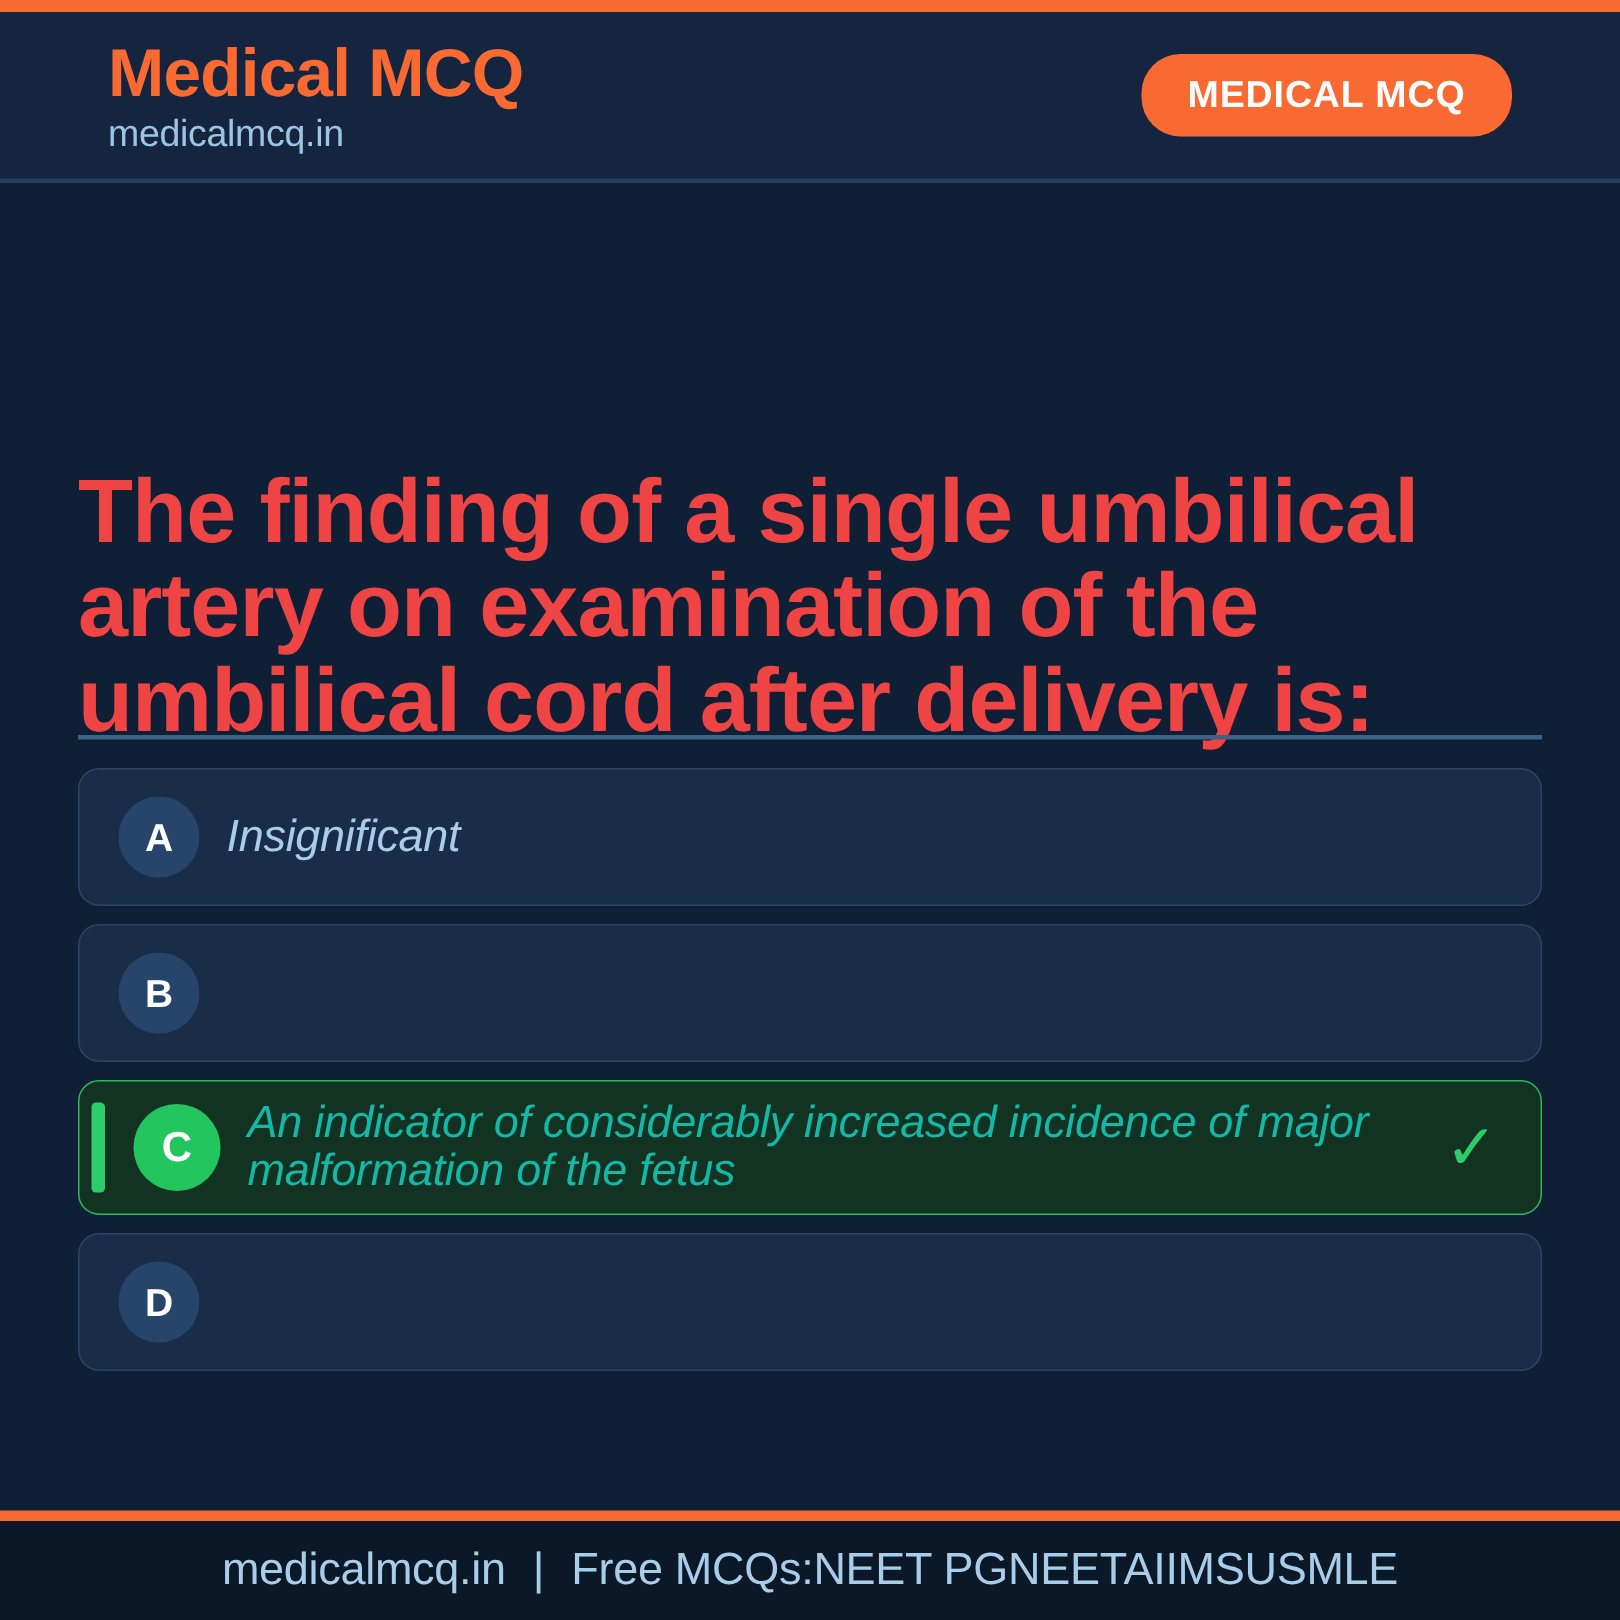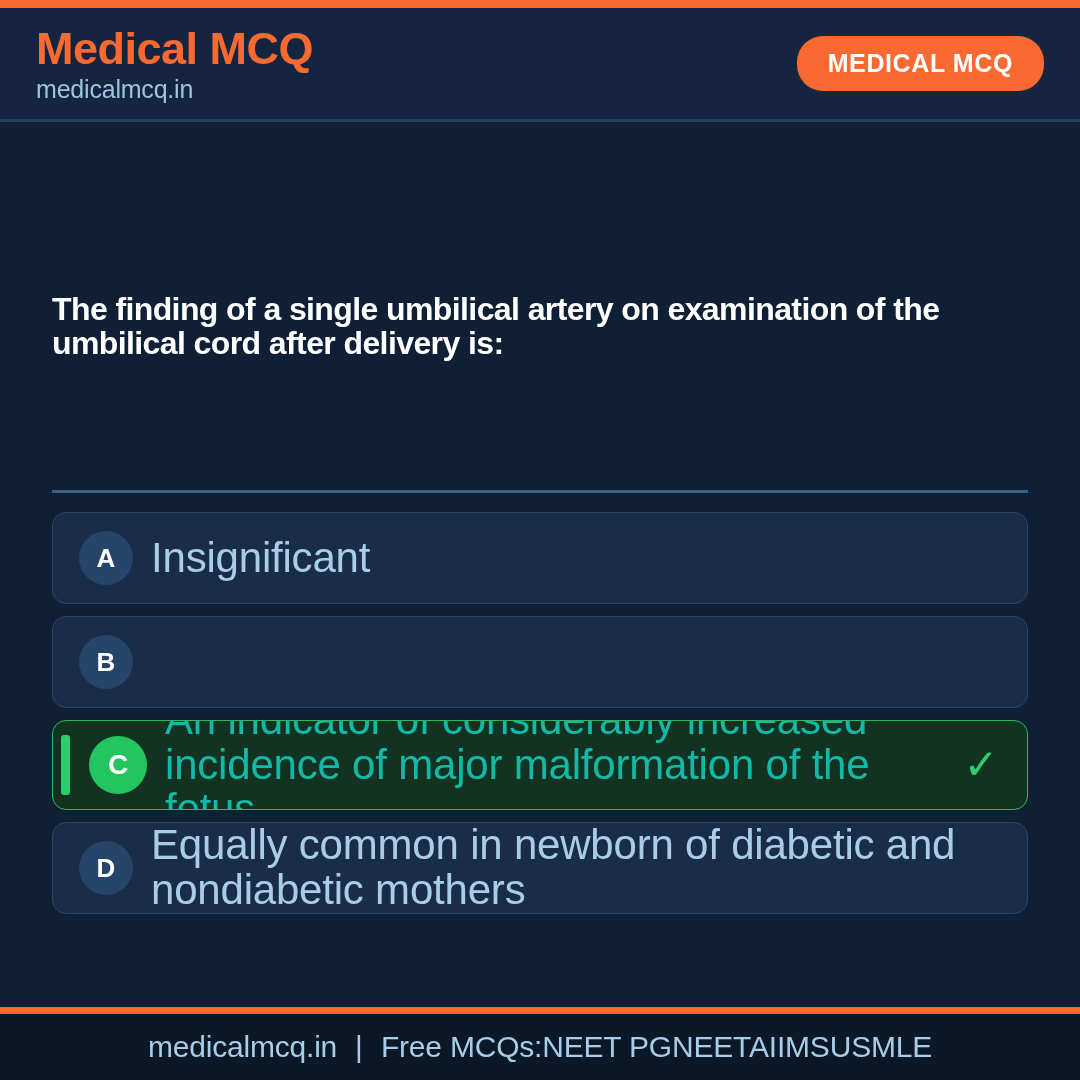--- a/index.html
+++ b/index.html
@@ -32,21 +32,21 @@
 
   
   .header {
     flex: 0 0 auto;
     height: 114px;
     background: #16253f;
     border-bottom: 3px solid #24405f;
     display: flex;
     align-items: center;
     justify-content: space-between;
-    padding: 0 36px;
+    padding: 0 72px;
     box-sizing: border-box;
   }
   .brand-block {
     display: flex;
     flex-direction: column;
     justify-content: center;
     line-height: 1;
   }
   .brand-title {
     font-size: 45px;
@@ -81,26 +81,26 @@
   .eyebrow {
     position: absolute;
     top: 152px;
     left: 52px;
     font-size: 28px;
     color: #7fa9cd;
     letter-spacing: 0.2px;
   }
   .question {
     position: absolute;
-    top: 171px;
+    top: 187px;
     left: 52px;
     width: 940px;
-    font-size: 32px;
-    font-weight: bold;
-    color: #ffffff;
+    font-size: 60px;
+    font-weight: bold;
+    color: #ef4444;
     line-height: 1.05;
     letter-spacing: -0.6px;
   }
   .divider {
     position: absolute;
     top: 368px;
     left: 52px;
     width: 976px;
     height: 3px;
     background: #3d6287;
@@ -161,24 +161,25 @@
   }
   .badge.correct-badge {
     background: #22c55e;
     width: 58px;
     height: 58px;
     font-size: 28px;
     margin-left: 10px;
   }
   .option-text {
     flex: 1 1 auto;
-    font-size: 42px;
+    font-size: 30px;
     color: #a9cde8;
     line-height: 1.07;
     letter-spacing: -0.2px;
+    font-style: italic;
   }
   .option.correct .option-text {
     color: #14b8a6;
   }
   .check {
     flex: 0 0 auto;
     width: 44px;
     color: #2ecc6b;
     font-size: 42px;
     line-height: 1;
@@ -256,21 +257,20 @@
 
       <div class="option option-c correct">
         <div class="accent-bar"></div>
         <div class="badge correct-badge">C</div>
         <div class="option-text">An indicator of considerably increased incidence of major malformation of the fetus</div>
         <div class="check">✓</div>
       </div>
 
       <div class="option option-d">
         <div class="badge">D</div>
-        <div class="option-text">Equally common in newborn of diabetic and nondiabetic mothers</div>
       </div>
 
     </div>
   </div>
 
   <div class="footer-stripe"></div>
 
   <div class="footer">
     <span class="footer-text">medicalmcq.in</span>
     <span class="footer-sep">|</span>

